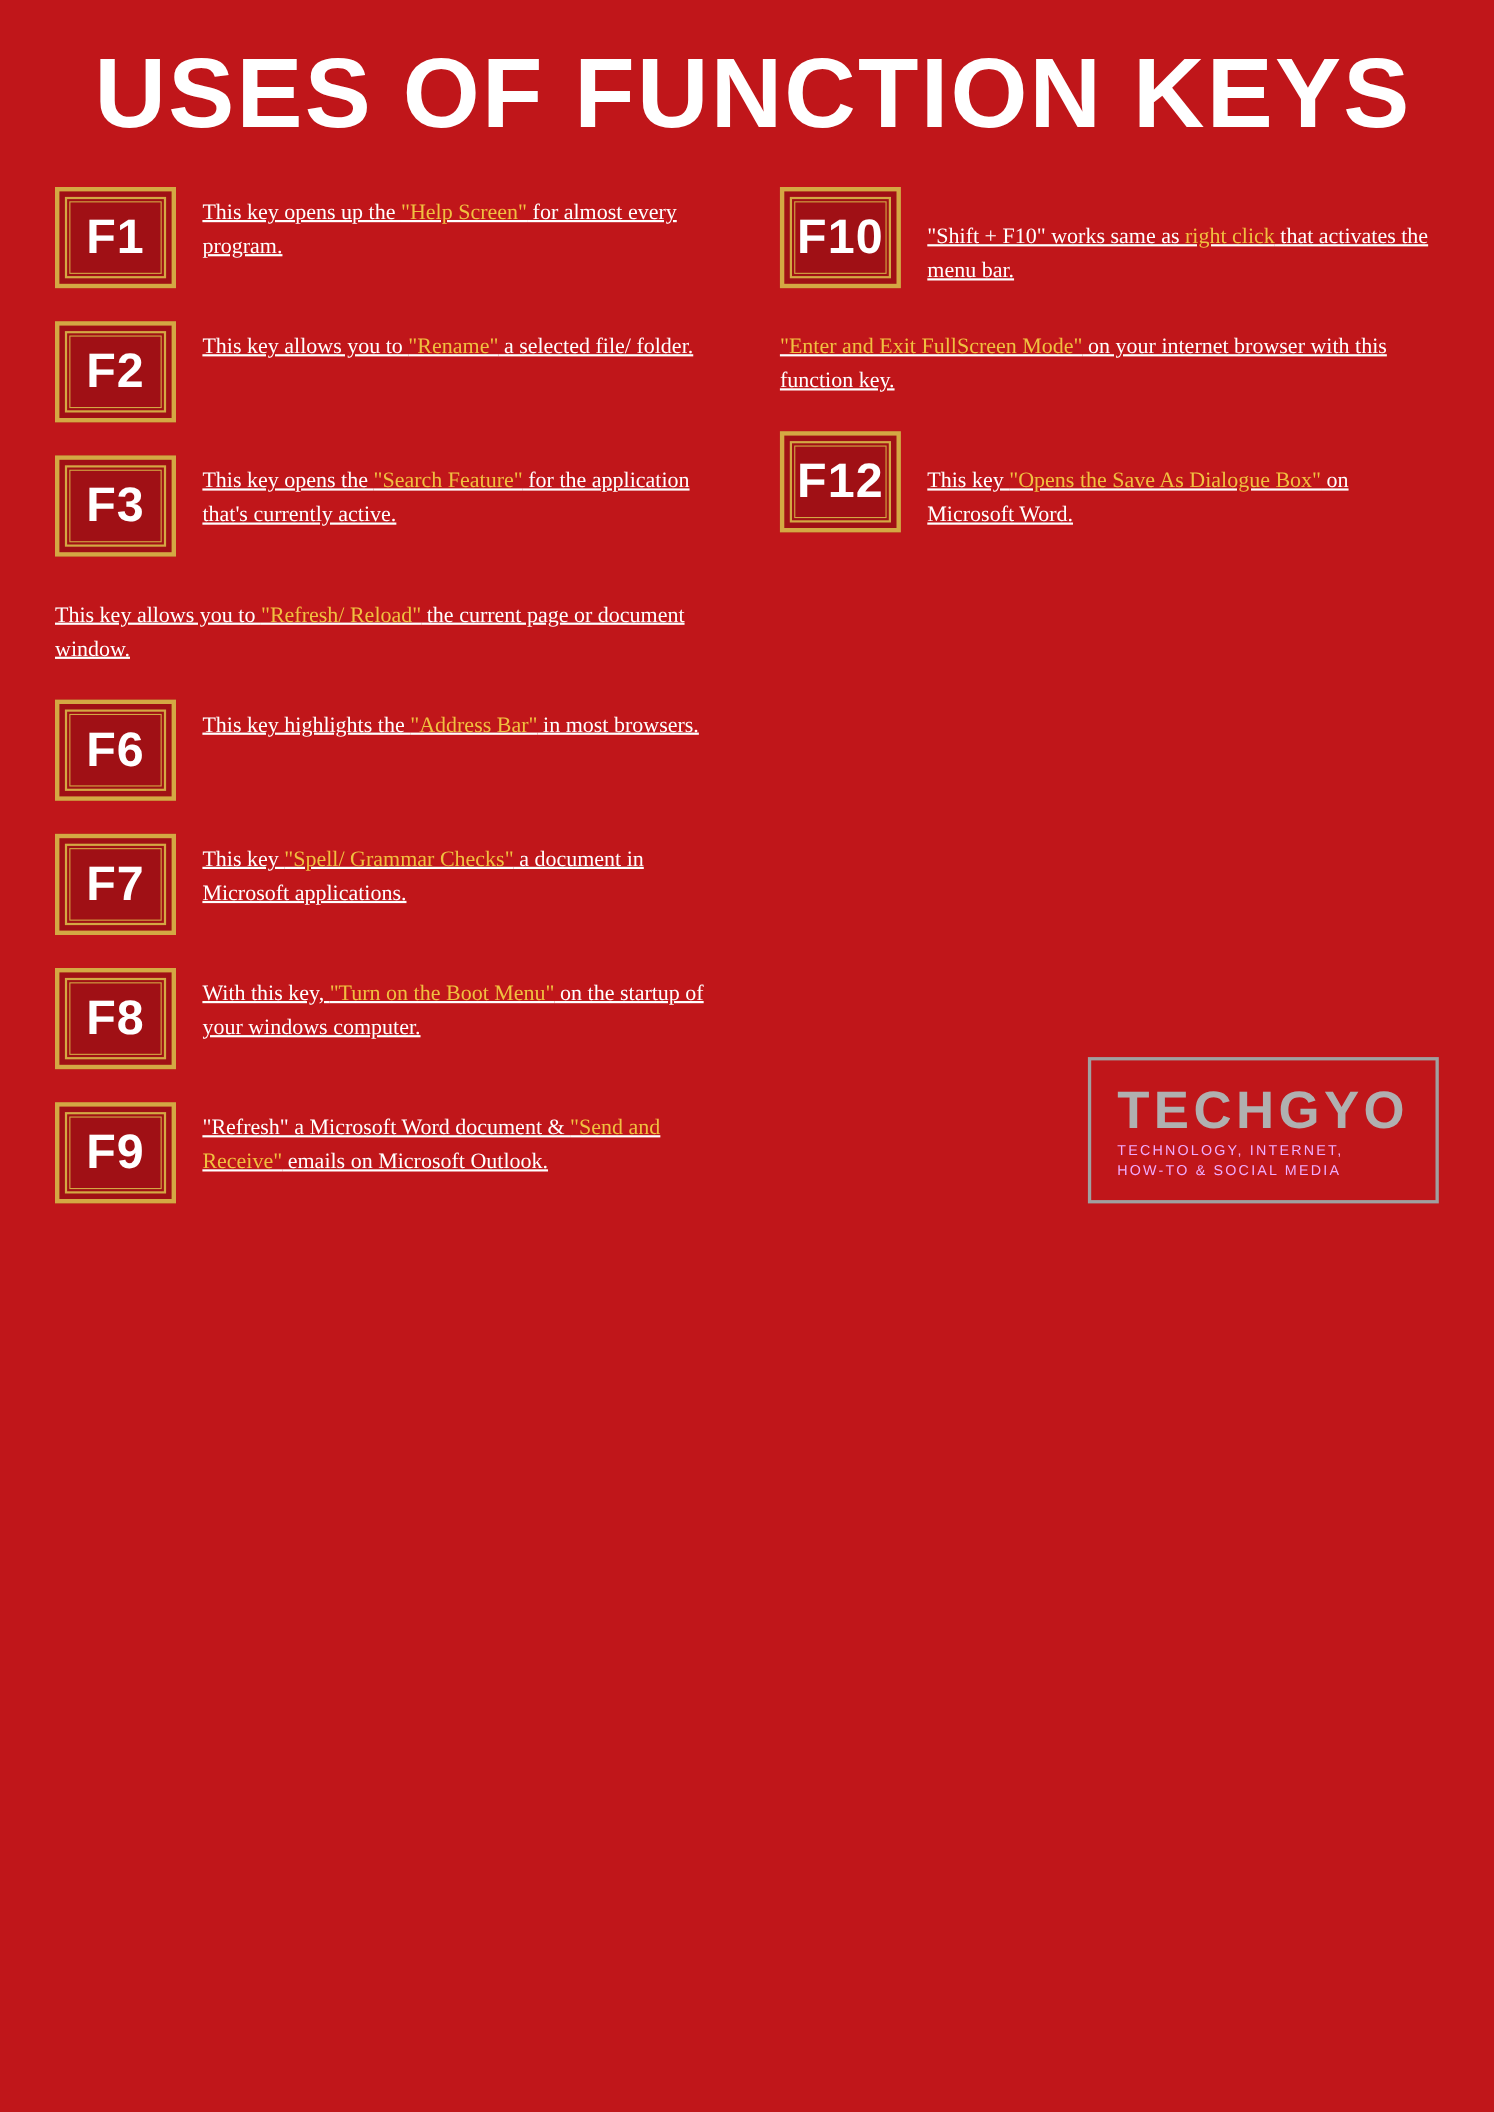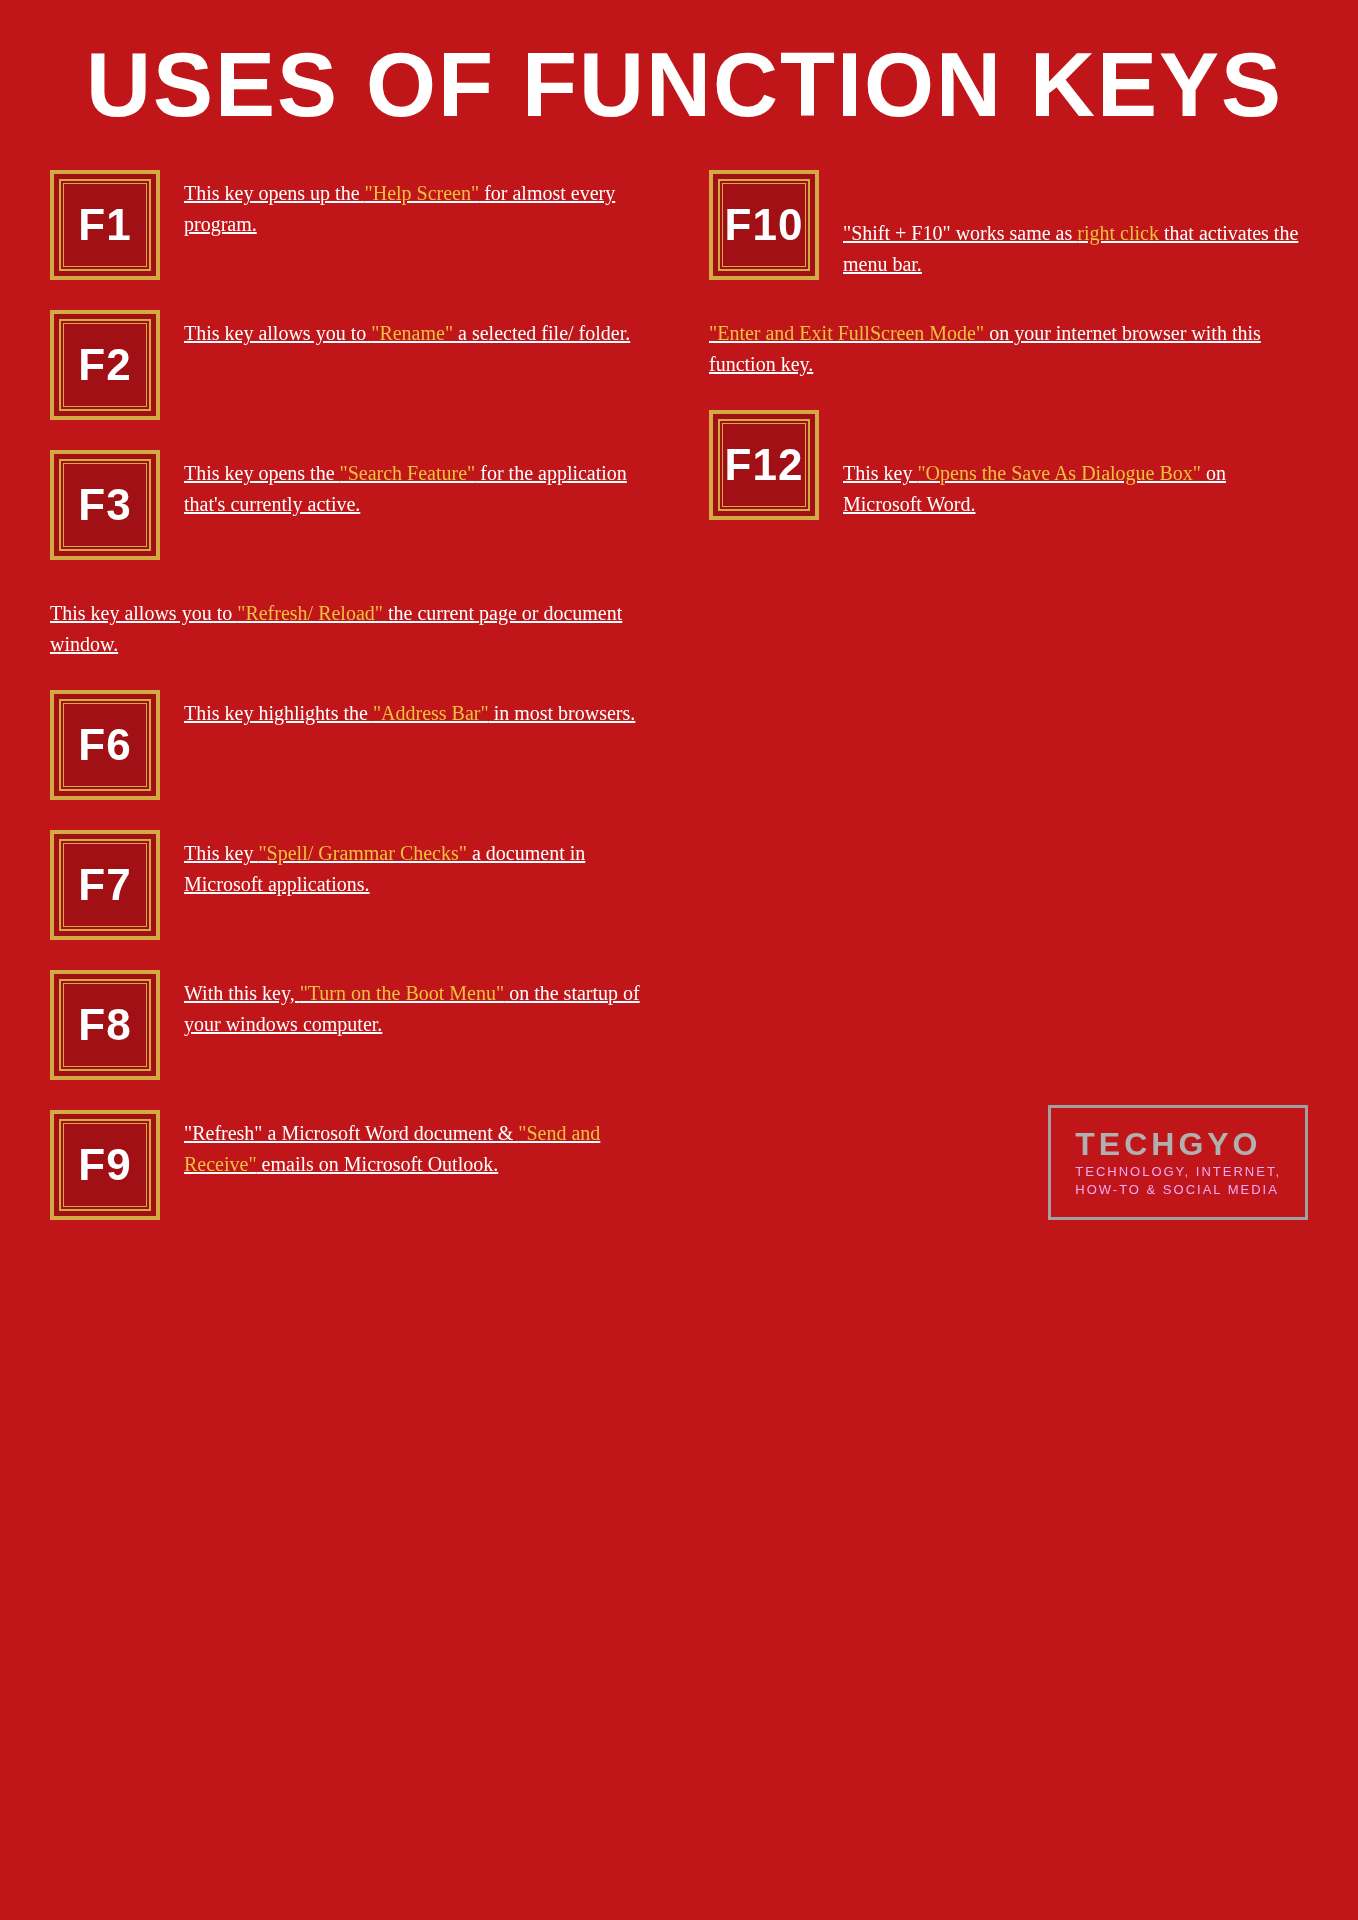--- a/index.html
+++ b/index.html
@@ -33,21 +33,21 @@
       gap: 30px;
     }
     .key-item {
       display: flex;
       align-items: flex-start;
       gap: 24px;
     }
     .key-box {
       flex-shrink: 0;
       width: 110px;
-      height: 110px;
+      height: 92px;
       border: 4px solid #d4a843;
       position: relative;
       display: flex;
       align-items: center;
       justify-content: center;
       background: #a01015;
     }
     .key-box::before {
       content: '';
       position: absolute;
@@ -87,24 +87,25 @@
     }
     .branding {
       margin-top: 20px;
       border: 3px solid #a0a0a0;
       padding: 18px 24px;
       display: inline-block;
       align-self: flex-end;
     }
     .brand-name {
       font-family: Impact, 'Arial Black', sans-serif;
-      font-size: 32px;
+      font-size: 48px;
       font-weight: 900;
       color: #b0b0b0;
       letter-spacing: 4px;
+      text-align: center;
     }
     .brand-sub {
       font-family: Arial, sans-serif;
       font-size: 13px;
       color: #f0abfc;
       letter-spacing: 2px;
       text-transform: uppercase;
       line-height: 1.4;
     }
   </style>

